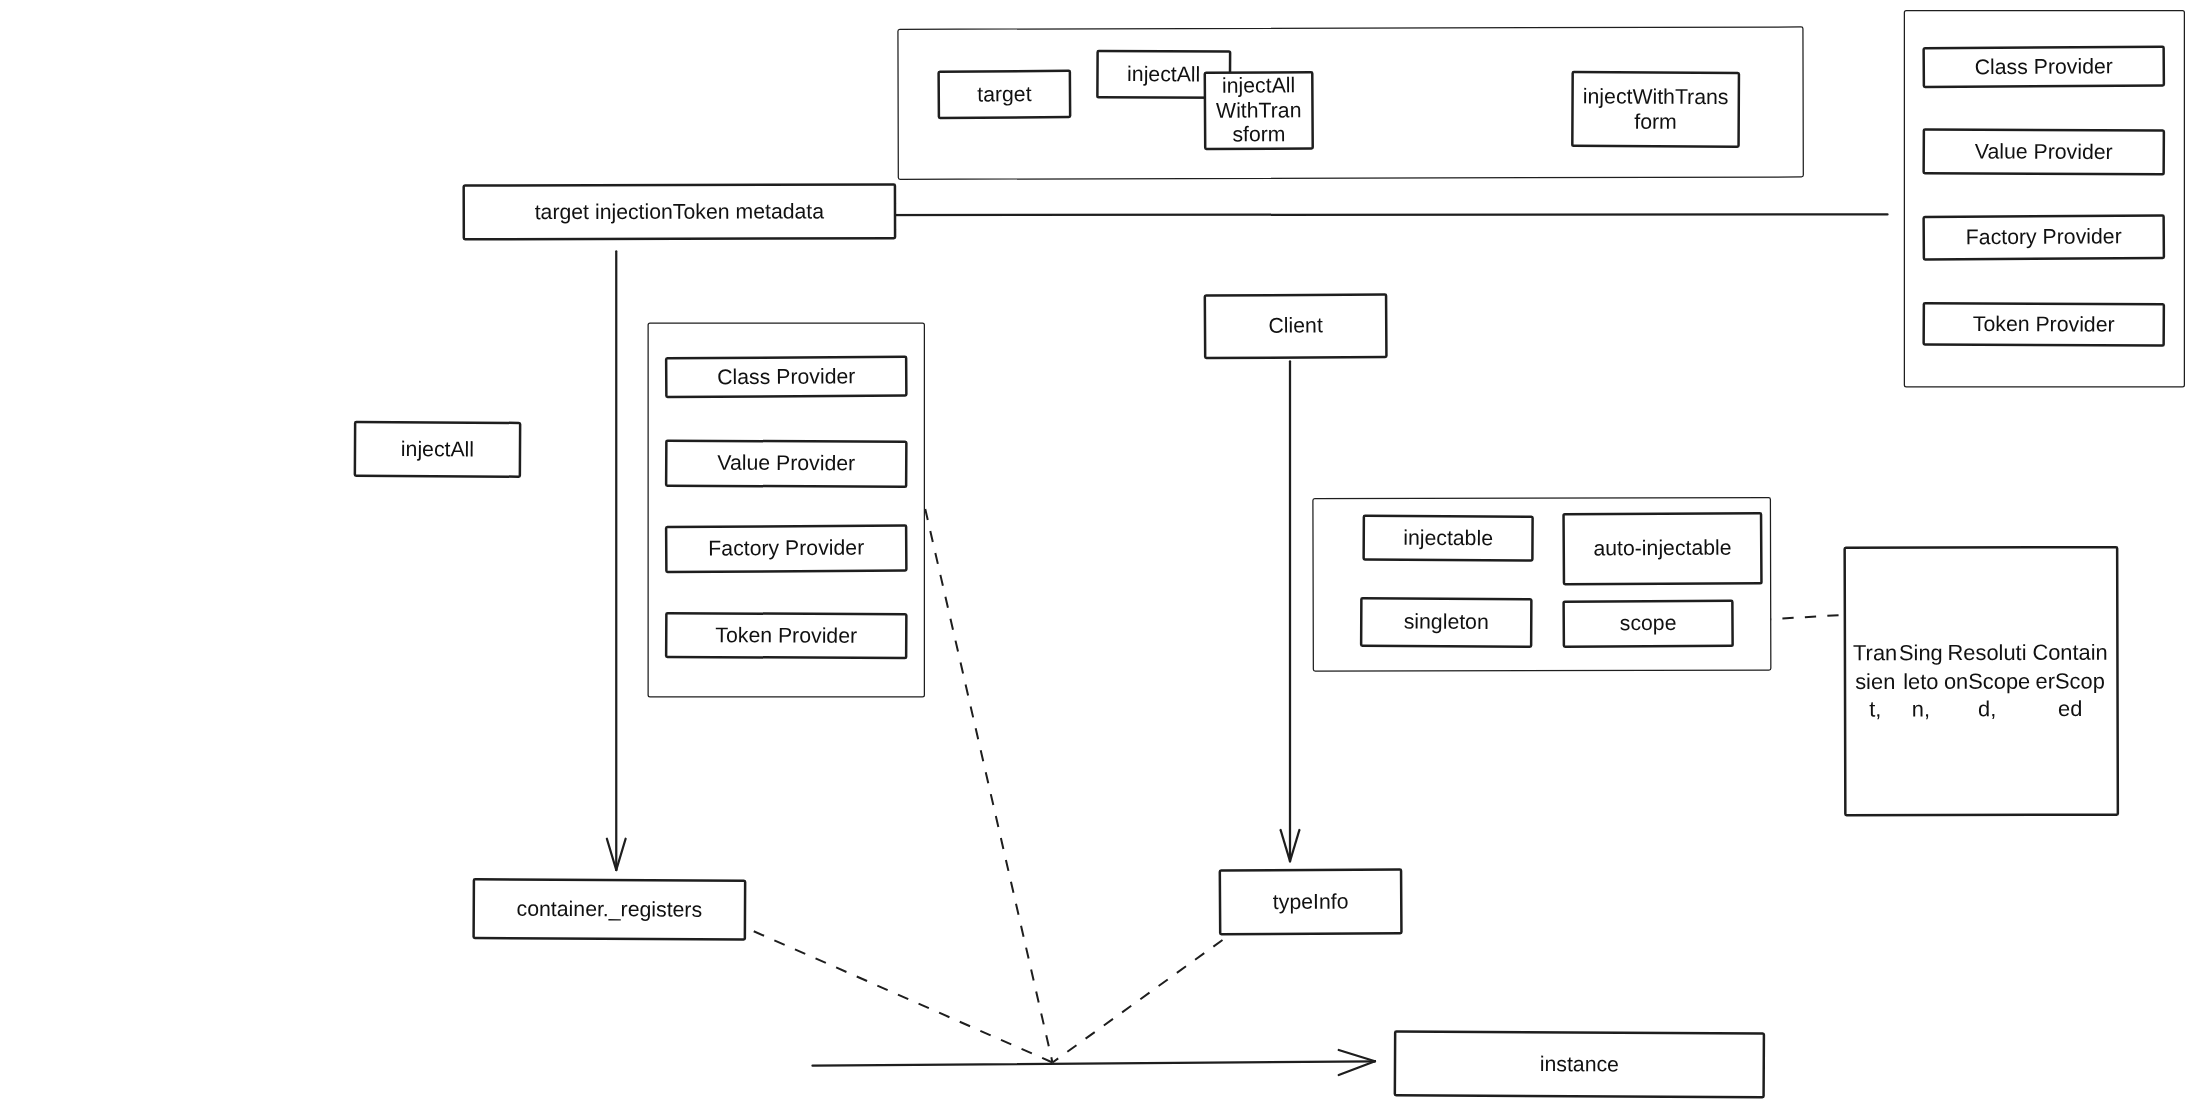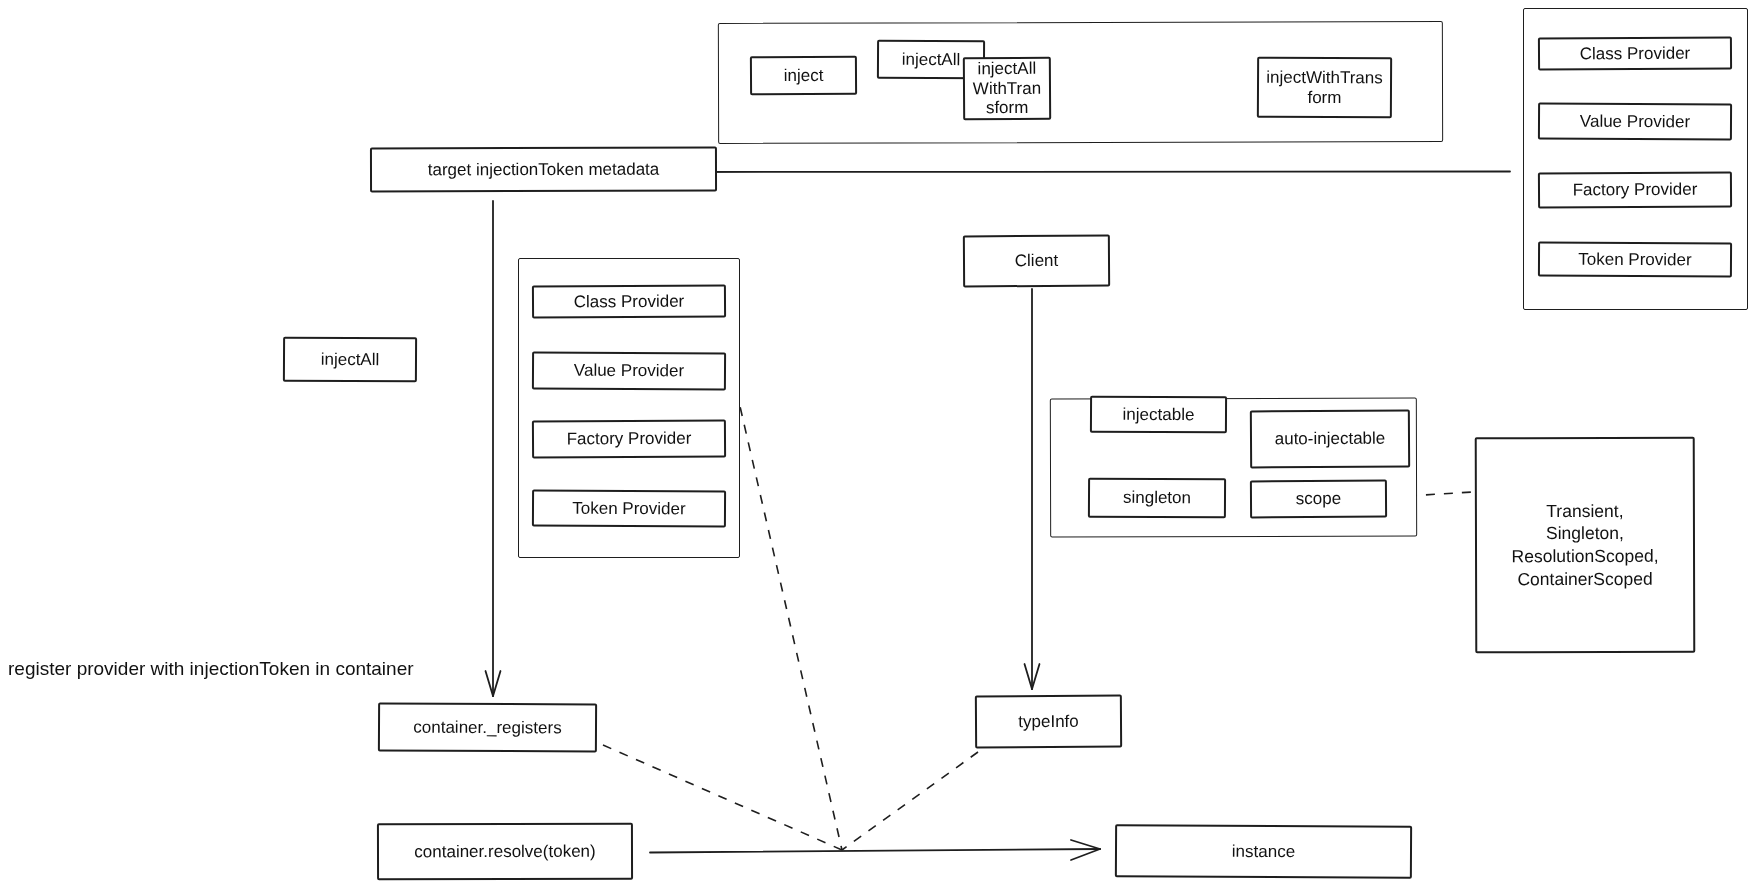--- a/index.html
+++ b/index.html
@@ -36,21 +36,21 @@
   .tilt-a{transform:rotate(-0.35deg);}
   .tilt-b{transform:rotate(0.3deg);}
   .tilt-c{transform:rotate(-0.15deg);}
   .note{
     position:absolute;
     font-size:19px;
     color:#111;
     z-index:2;
     white-space:nowrap;
   }
-  .multiline{flex-direction:column;justify-content:center;}
+  .multiline{flex-direction:row;justify-content:space-between;}
   .multiline span{display:block;font-size:17.5px;line-height:1.3;}
 </style>
 </head>
 <body>
 
 <div class="canvas">
 
   <svg class="wires" viewBox="0 0 1756 889" fill="none" stroke="#1e1e1e">
 
     <g stroke-width="1.8" stroke-linecap="round">
@@ -80,21 +80,21 @@
     <path d="M716 302 L842 850" stroke-width="1.6" stroke-dasharray="9 9"></path>
 
     <path d="M603 745 L842 850" stroke-width="1.6" stroke-dasharray="9 9"></path>
 
     <path d="M978 752 L842 850" stroke-width="1.6" stroke-dasharray="9 9"></path>
 
     <path d="M1390 497 L1473 492" stroke-width="1.6" stroke-dasharray="9 9"></path>
   </svg>
 
   <div class="group tilt-c" style="left:718px;top:22px;width:725px;height:121px;"></div>
-  <div class="box tilt-a" style="left:750px;top:56px;width:107px;height:39px;">inject</div>
+  <div class="box tilt-a" style="left:750px;top:56px;width:107px;height:39px;">target</div>
   <div class="box tilt-b" style="left:877px;top:40px;width:108px;height:39px;">injectAll</div>
   <div class="box tilt-a" style="left:963px;top:57px;width:88px;height:63px;">injectAllWithTransform</div>
   <div class="box tilt-b" style="left:1257px;top:57px;width:135px;height:61px;">injectWithTransform</div>
 
   <div class="group" style="left:1523px;top:8px;width:225px;height:302px;"></div>
   <div class="box tilt-a" style="left:1538px;top:37px;width:194px;height:33px;">Class Provider</div>
   <div class="box tilt-b" style="left:1538px;top:103px;width:194px;height:37px;">Value Provider</div>
   <div class="box tilt-a" style="left:1538px;top:172px;width:194px;height:36px;">Factory Provider</div>
   <div class="box tilt-b" style="left:1538px;top:242px;width:194px;height:35px;">Token Provider</div>
 
@@ -104,35 +104,33 @@
 
   <div class="group" style="left:518px;top:258px;width:222px;height:300px;"></div>
   <div class="box tilt-a" style="left:532px;top:285px;width:194px;height:33px;">Class Provider</div>
   <div class="box tilt-b" style="left:532px;top:352px;width:194px;height:38px;">Value Provider</div>
   <div class="box tilt-a" style="left:532px;top:420px;width:194px;height:38px;">Factory Provider</div>
   <div class="box tilt-b" style="left:532px;top:490px;width:194px;height:37px;">Token Provider</div>
 
   <div class="box tilt-a" style="left:963px;top:235px;width:147px;height:52px;">Client</div>
 
   <div class="group tilt-c" style="left:1050px;top:398px;width:367px;height:139px;"></div>
-  <div class="box tilt-b" style="left:1090px;top:396px;width:137px;height:37px;">injectable</div>
+  <div class="box tilt-b" style="left:1090px;top:412px;width:137px;height:37px;">injectable</div>
   <div class="box tilt-a" style="left:1250px;top:410px;width:160px;height:58px;">auto-injectable</div>
   <div class="box tilt-b" style="left:1088px;top:478px;width:138px;height:40px;">singleton</div>
   <div class="box tilt-a" style="left:1250px;top:480px;width:137px;height:38px;">scope</div>
 
   <div class="box multiline tilt-c" style="left:1475px;top:437px;width:220px;height:216px;">
     <span>Transient,</span>
     <span>Singleton,</span>
     <span>ResolutionScoped,</span>
     <span>ContainerScoped</span>
   </div>
 
-  <div class="note" style="left:8px;top:658px;">register provider with injectionToken in container</div>
 
   <div class="box tilt-b" style="left:378px;top:703px;width:219px;height:49px;">container._registers</div>
 
   <div class="box tilt-a" style="left:975px;top:695px;width:147px;height:53px;">typeInfo</div>
 
-  <div class="box tilt-c" style="left:377px;top:823px;width:256px;height:57px;">container.resolve(token)</div>
 
   <div class="box tilt-b" style="left:1115px;top:825px;width:297px;height:53px;">instance</div>
 
 </div>
 
 </body></html>

